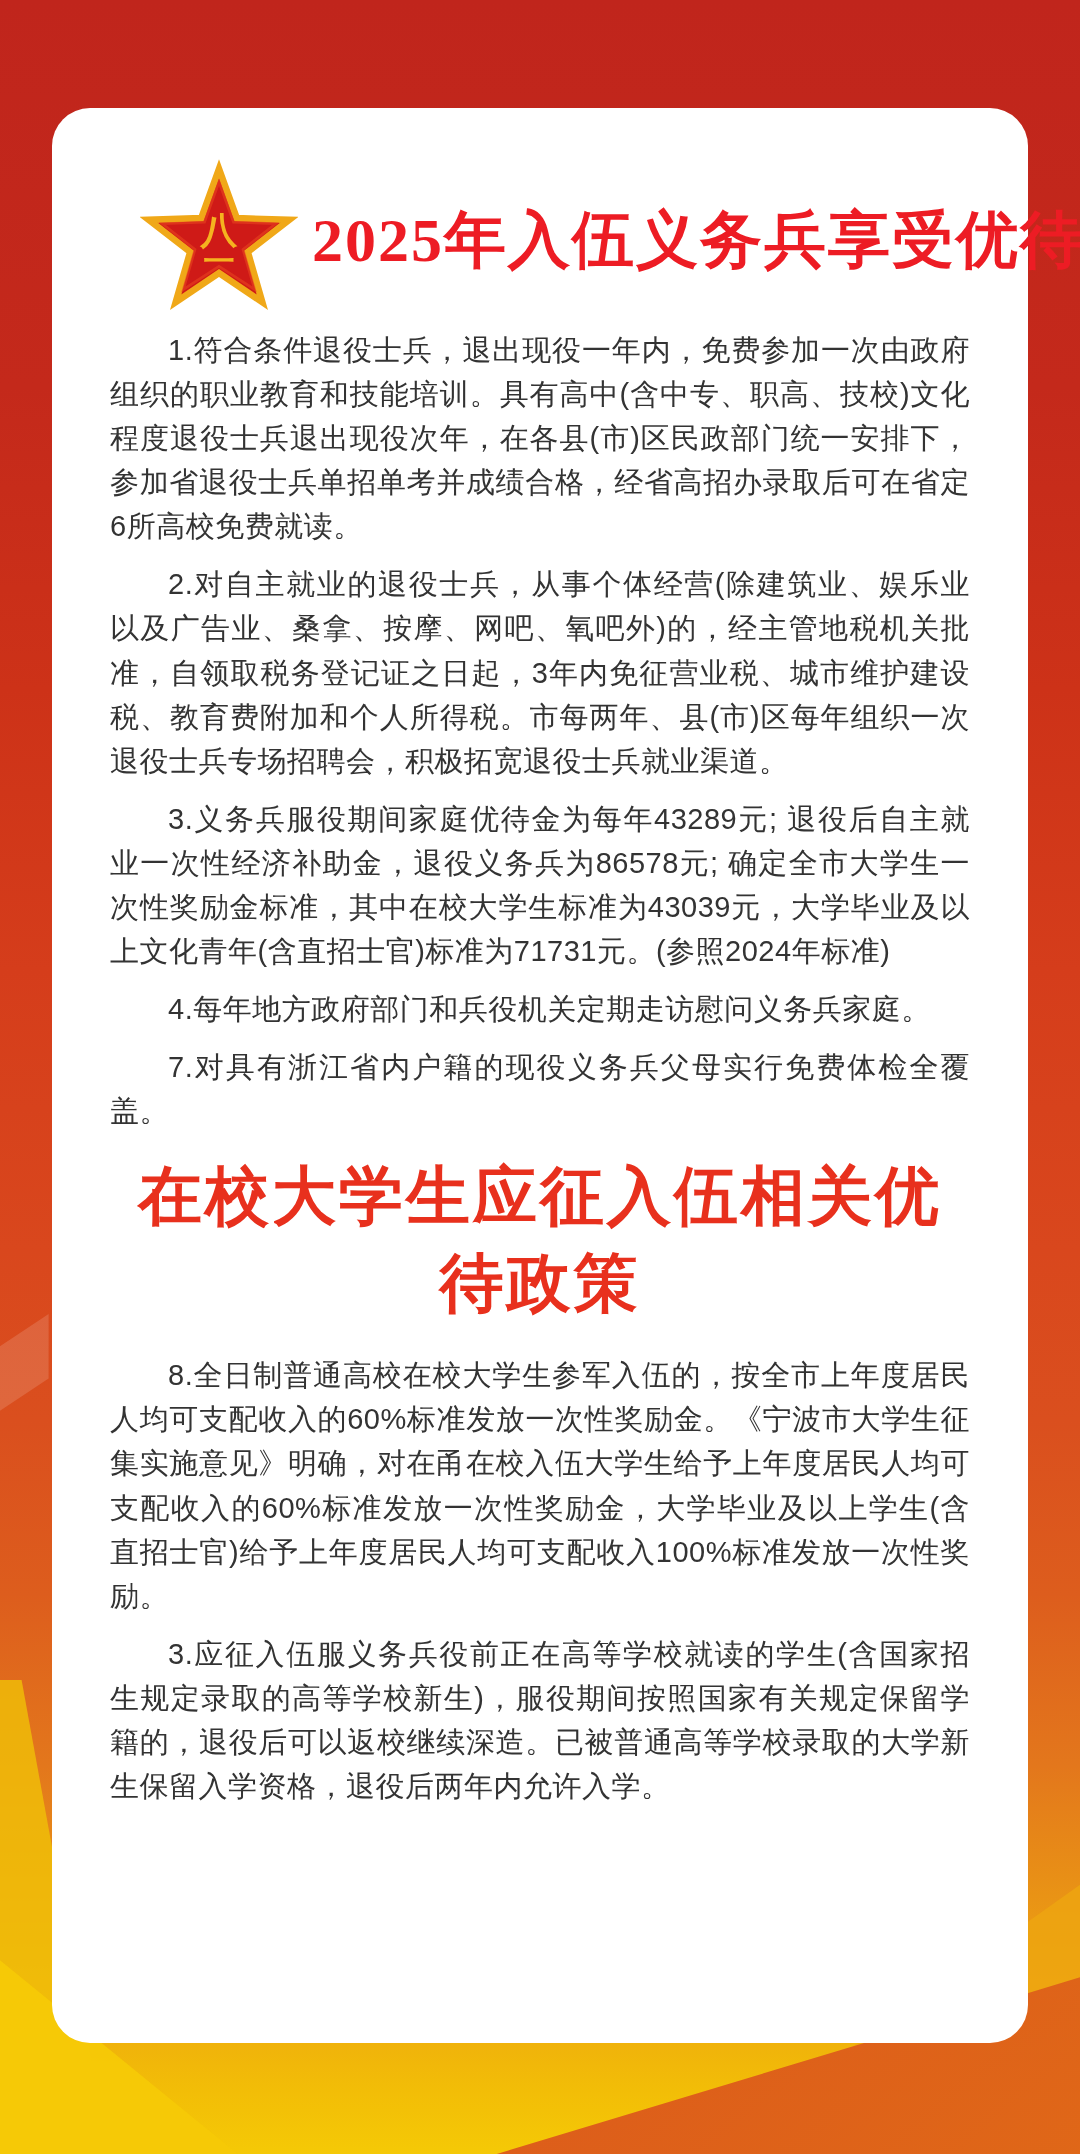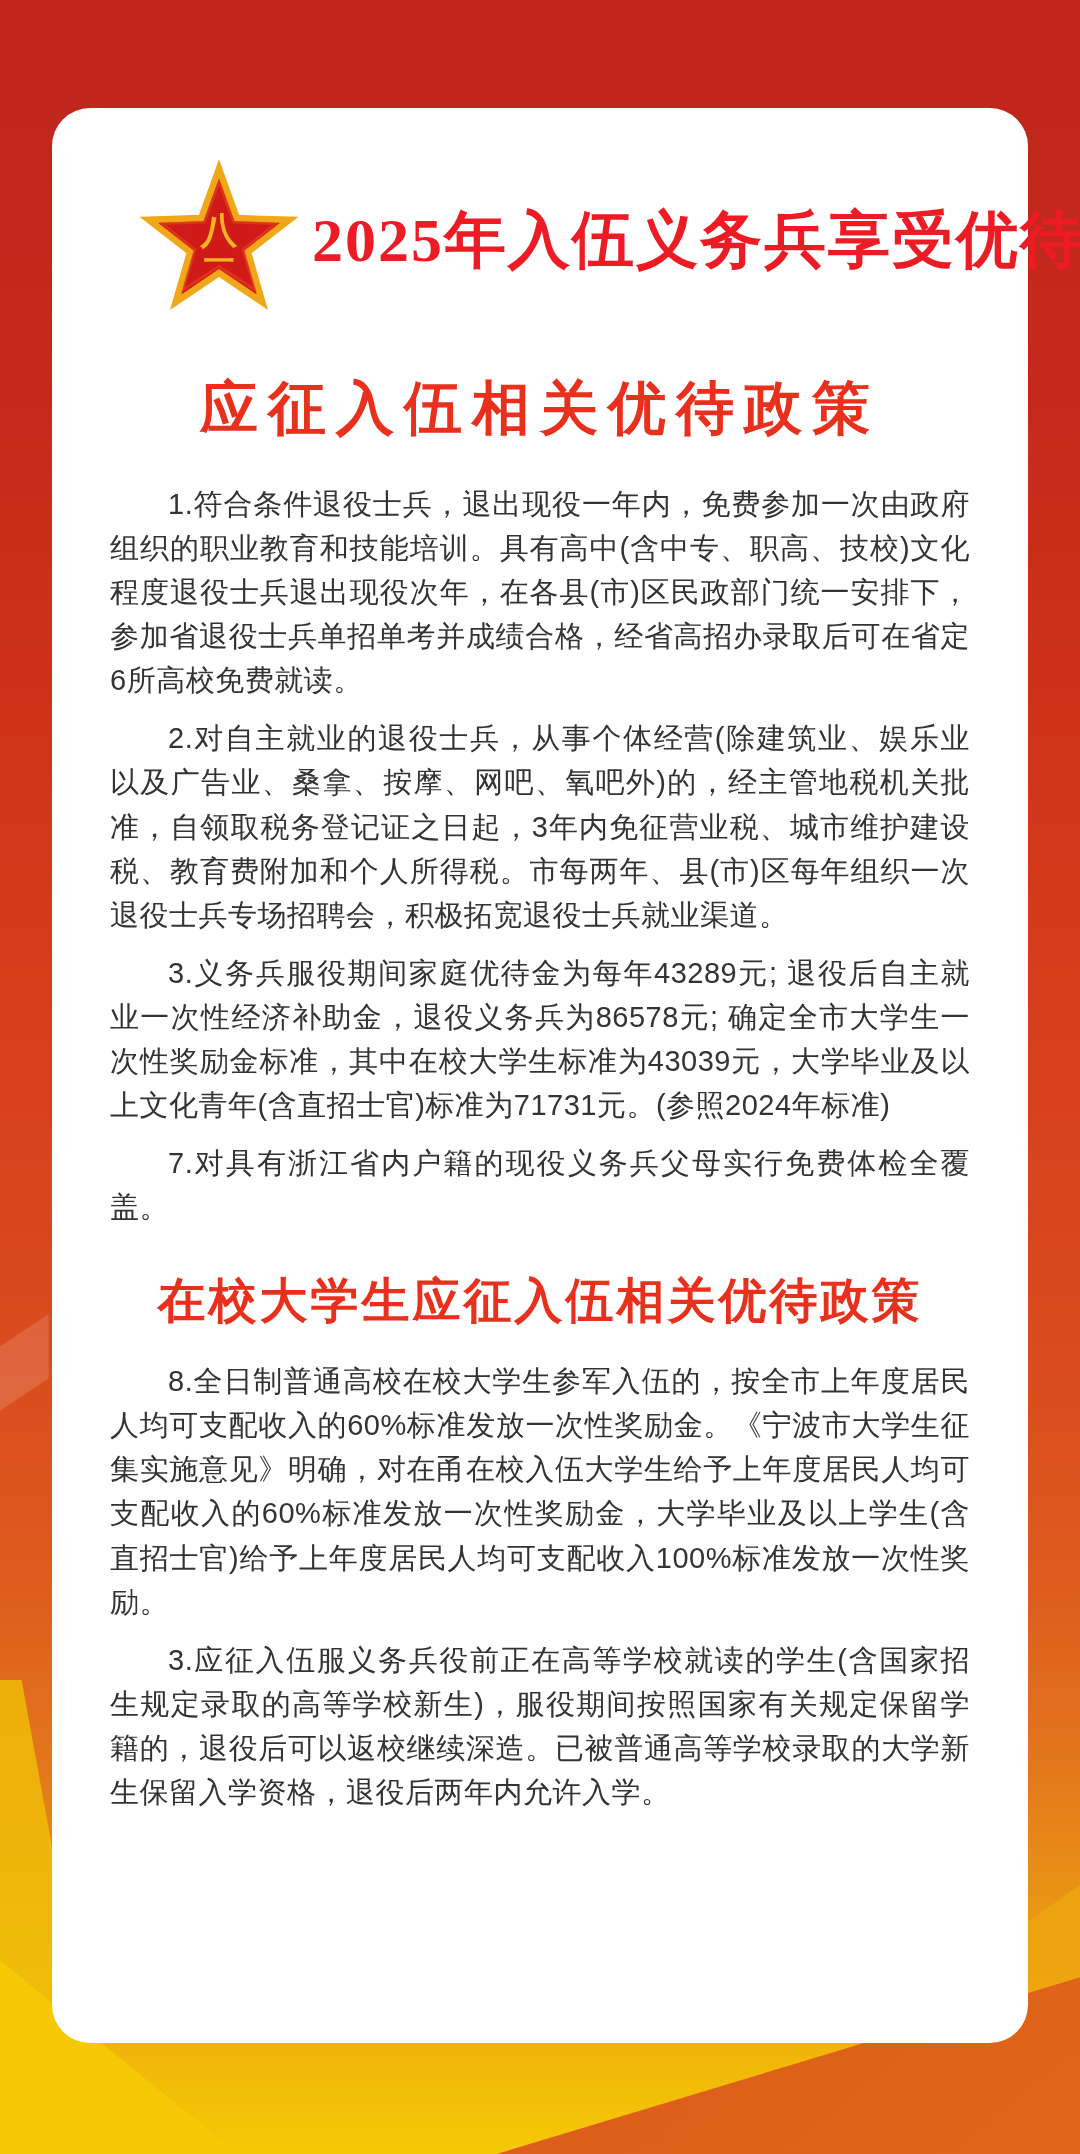--- a/index.html
+++ b/index.html
@@ -51,21 +51,21 @@
     font-family:"Liberation Serif","DejaVu Serif",serif;
     font-weight:bold;font-size:62px;line-height:1.1;
     color:#ed1c24;letter-spacing:2px;white-space:nowrap;
   }
   
   .section-heading{
     font-family:"Liberation Serif","DejaVu Serif",serif;
     font-weight:bold;color:#e8301d;text-align:center;
   }
   .h-sec1{font-size:58px;letter-spacing:10px;margin:46px 0 34px;}
-  .h-sec2{font-size:48px;letter-spacing:3px;margin:40px 0 26px;}
+  .h-sec2{font-size:64px;letter-spacing:3px;margin:20px 0 26px;}
   
   .body-text p{
     margin:4px 0 14px;font-size:29px;line-height:1.52;color:#333333;
     text-indent:2em;text-align:justify;letter-spacing:.5px;
   }
 </style>
 </head>
 <body>
 
 <div class="bg-base"></div>
@@ -80,26 +80,26 @@
   <div class="title-row">
     <svg class="star" viewBox="0 0 120 120" aria-hidden="true">
       <polygon points="60,6 73.5,43.4 113.3,44.7 81.9,69.1 92.9,107.3 60,85 27.1,107.3 38.1,69.1 6.7,44.7 46.5,43.4" fill="#cf1a17" stroke="#f0a818" stroke-width="5" stroke-linejoin="miter"></polygon>
       <polygon points="60,16 71,46.5 103,47.6 78.2,67.2 87,97.5 60,80 33,97.5 41.8,67.2 17,47.6 49,46.5" fill="none" stroke="#e8431f" stroke-width="2" opacity="0.6"></polygon>
       <text x="60" y="62" font-size="28" font-weight="bold" fill="#f5b31f" text-anchor="middle">八</text>
       <text x="60" y="84" font-size="24" font-weight="bold" fill="#f5b31f" text-anchor="middle">一</text>
     </svg>
     <div class="poster-title">2025年入伍义务兵享受优待政策</div>
   </div>
 
-  <div class="section-heading h-sec1">应征入伍相关优待政策</div>
 
   <div class="body-text">
     <p>1.符合条件退役士兵，退出现役一年内，免费参加一次由政府组织的职业教育和技能培训。具有高中(含中专、职高、技校)文化程度退役士兵退出现役次年，在各县(市)区民政部门统一安排下，参加省退役士兵单招单考并成绩合格，经省高招办录取后可在省定6所高校免费就读。</p>
     <p>2.对自主就业的退役士兵，从事个体经营(除建筑业、娱乐业以及广告业、桑拿、按摩、网吧、氧吧外)的，经主管地税机关批准，自领取税务登记证之日起，3年内免征营业税、城市维护建设税、教育费附加和个人所得税。市每两年、县(市)区每年组织一次退役士兵专场招聘会，积极拓宽退役士兵就业渠道。</p>
     <p>3.义务兵服役期间家庭优待金为每年43289元; 退役后自主就业一次性经济补助金，退役义务兵为86578元; 确定全市大学生一次性奖励金标准，其中在校大学生标准为43039元，大学毕业及以上文化青年(含直招士官)标准为71731元。(参照2024年标准)</p>
+    <p>4.每年地方政府部门和兵役机关定期走访慰问义务兵家庭。</p>
     <p>7.对具有浙江省内户籍的现役义务兵父母实行免费体检全覆盖。</p>
   </div>
 
   <div class="section-heading h-sec2">在校大学生应征入伍相关优待政策</div>
 
   <div class="body-text">
     <p>8.全日制普通高校在校大学生参军入伍的，按全市上年度居民人均可支配收入的60%标准发放一次性奖励金。《宁波市大学生征集实施意见》明确，对在甬在校入伍大学生给予上年度居民人均可支配收入的60%标准发放一次性奖励金，大学毕业及以上学生(含直招士官)给予上年度居民人均可支配收入100%标准发放一次性奖励。</p>
     <p>3.应征入伍服义务兵役前正在高等学校就读的学生(含国家招生规定录取的高等学校新生)，服役期间按照国家有关规定保留学籍的，退役后可以返校继续深造。已被普通高等学校录取的大学新生保留入学资格，退役后两年内允许入学。</p>
 
   </div>

